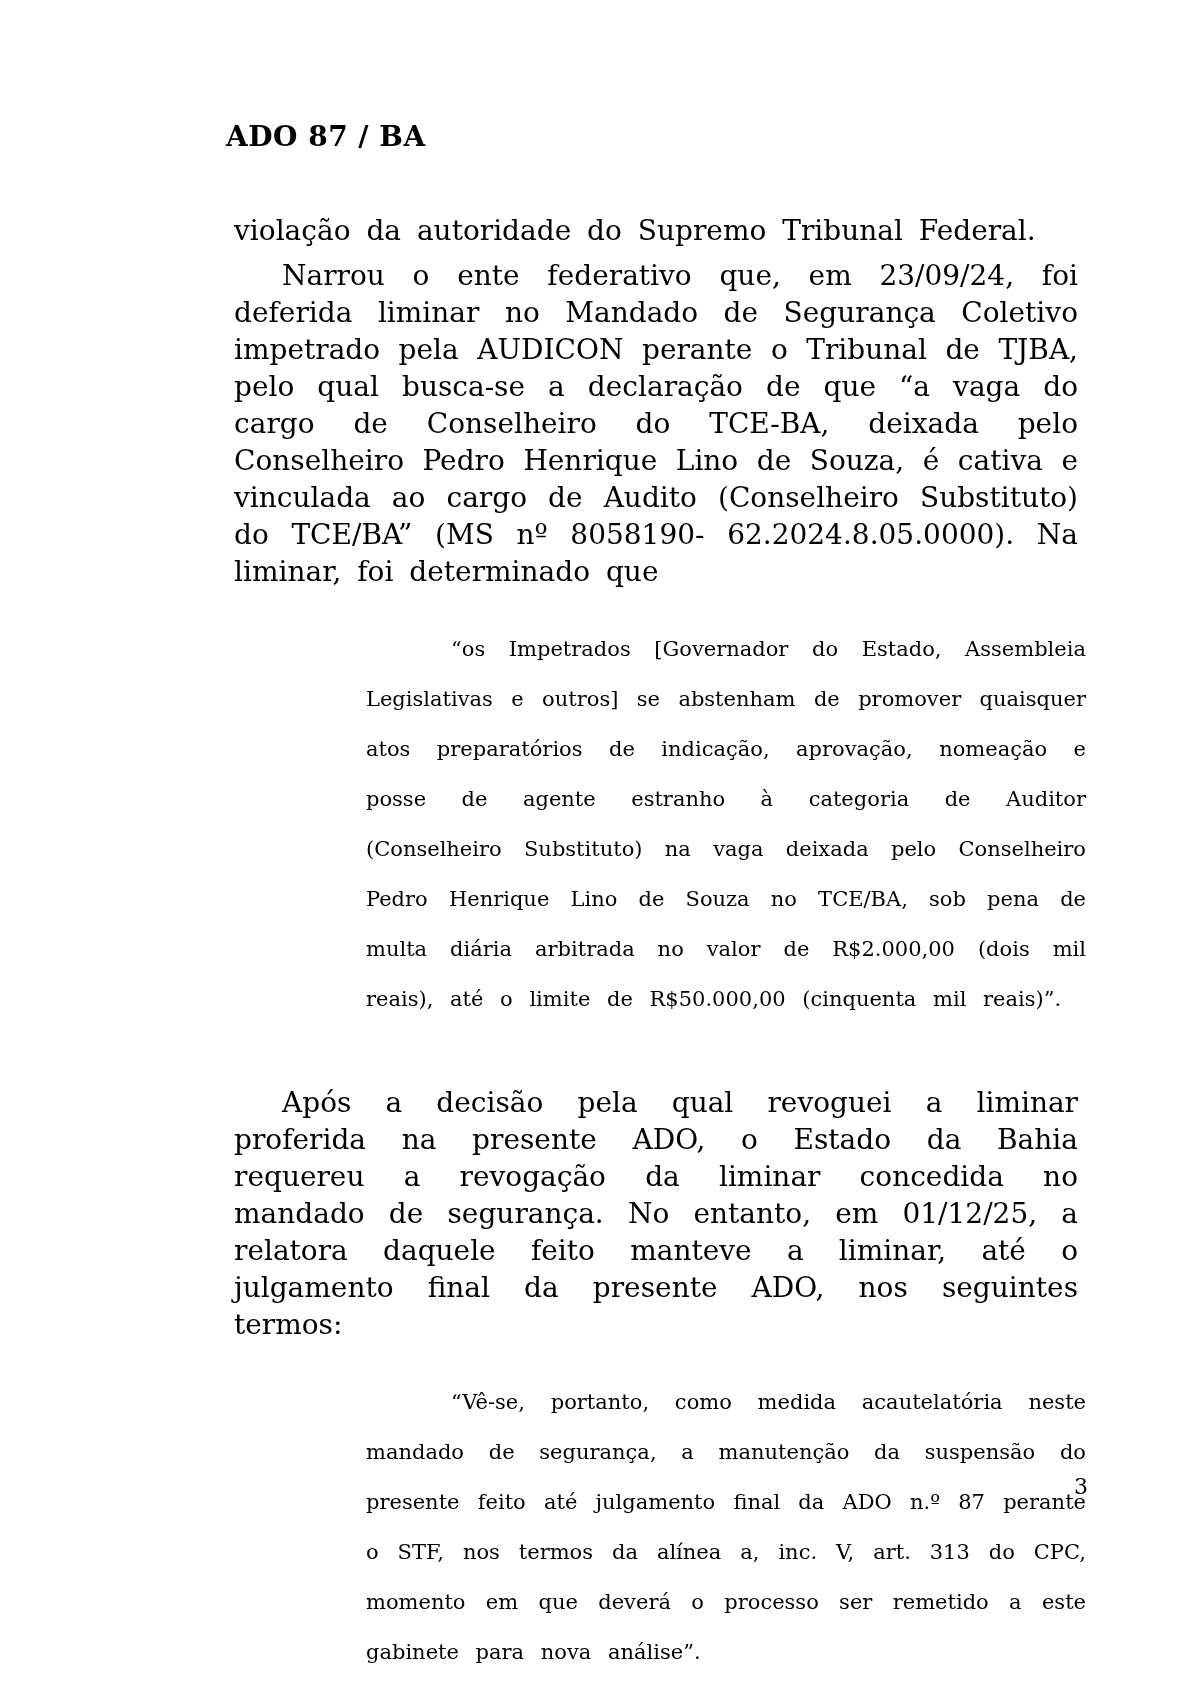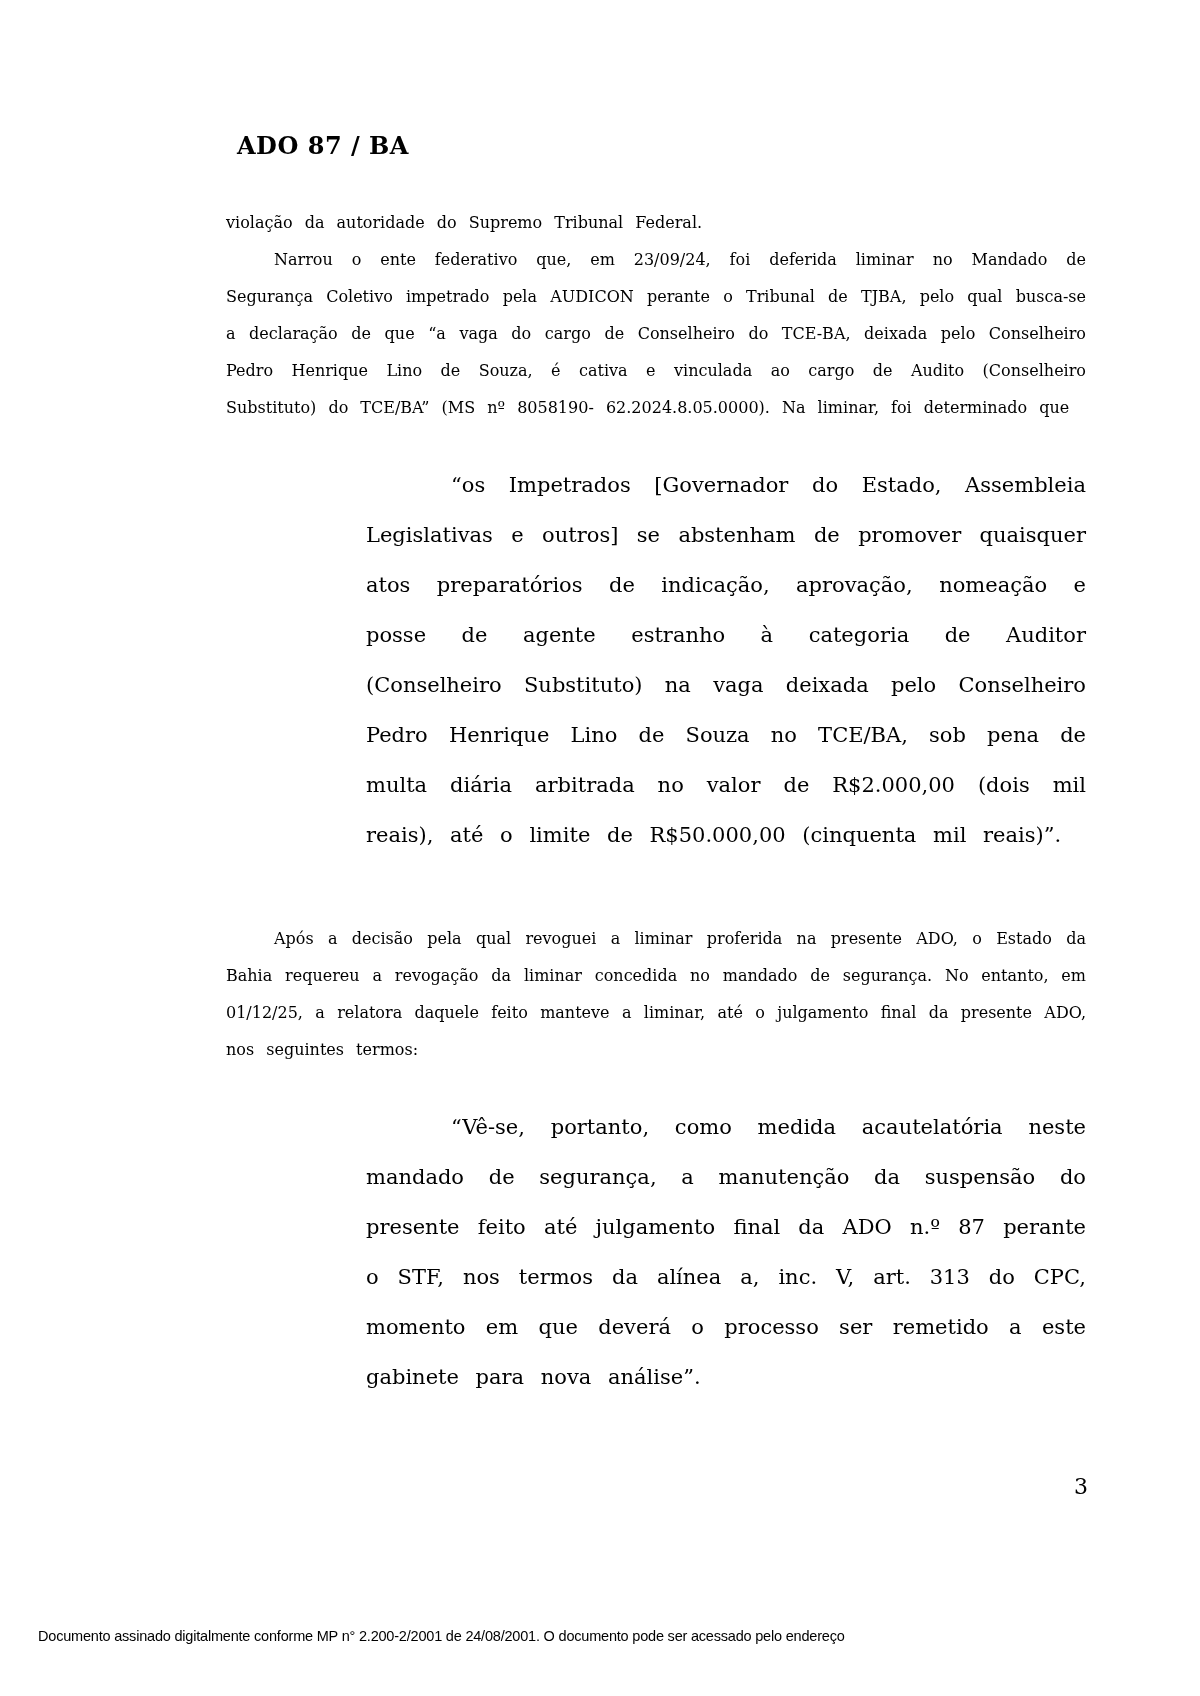--- a/index.html
+++ b/index.html
@@ -14,34 +14,34 @@
     height: 1696px;
     background: #ffffff;
     color: #000000;
     font-family: "DejaVu Serif", serif;
     overflow: hidden;
   }
   .doc-title {
     position: absolute;
     left: 226px;
     top: 120px;
-    margin: 11px;
-    font-size: 24px;
+    margin: 0;
+    font-size: 28px;
     font-weight: bold;
     letter-spacing: 0.5px;
   }
   .content {
     position: absolute;
     left: 226px;
     top: 204px;
     width: 860px;
   }
   .para {
-    margin: 0;
-    font-size: 16px;
+    margin: 8px;
+    font-size: 28px;
     line-height: 37px;
     text-align: justify;
     text-indent: 48px;
     word-spacing: 7px;
   }
   .para.no-indent {
     text-indent: 0;
   }
   .quote {
     margin: 34px 0 60px 140px;
@@ -87,16 +87,15 @@
     <p class="para">Após a decisão pela qual revoguei a liminar proferida na presente ADO, o Estado da Bahia requereu a revogação da liminar concedida no mandado de segurança. No entanto, em 01/12/25, a relatora daquele feito manteve a liminar, até o julgamento final da presente ADO, nos seguintes termos:</p>
 
     <blockquote class="quote">“Vê-se, portanto, como medida acautelatória neste mandado de segurança, a manutenção da suspensão do presente feito até julgamento final da ADO n.º 87 perante o STF, nos termos da alínea a, inc. V, art. 313 do CPC, momento em que deverá o processo ser remetido a este gabinete para nova análise”.</blockquote>
 
 
   </div>
 
   <div class="page-number">3</div>
 
   <footer class="footer">
-    <div>Documento assinado digitalmente conforme MP n° 2.200-2/2001 de 24/08/2001. O documento pode ser acessado pelo endereço</div>
   </footer>
 
 </div>
 
 </body></html>

